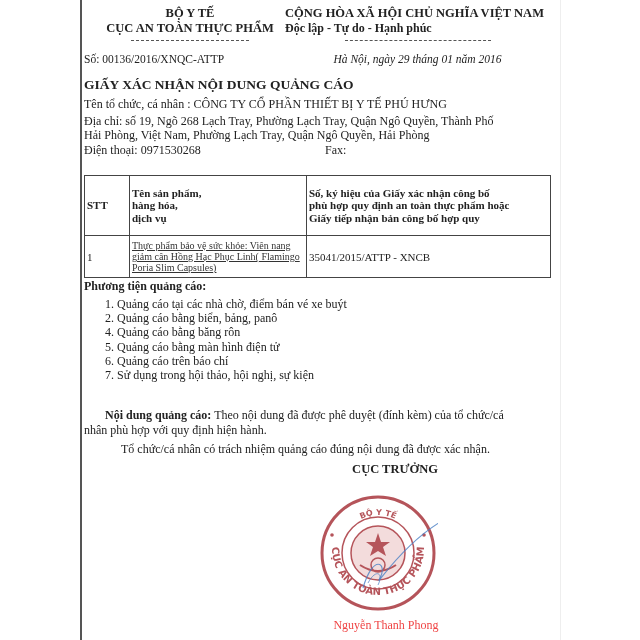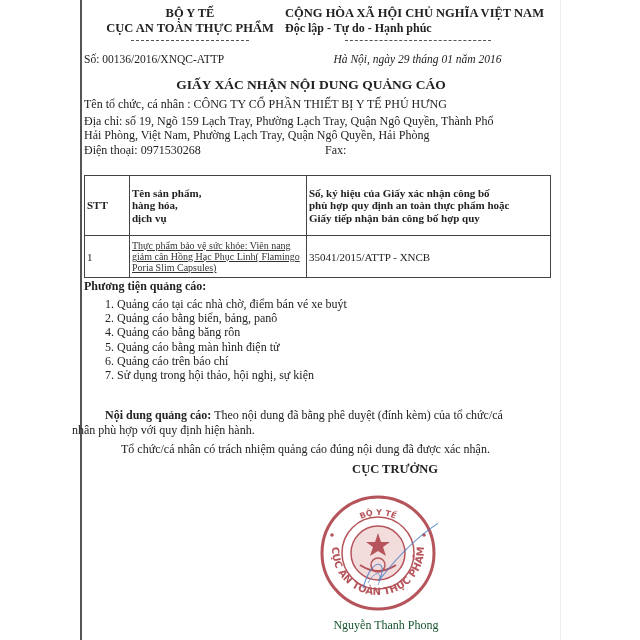--- a/index.html
+++ b/index.html
@@ -7,35 +7,35 @@
          font-family:"Liberation Serif", "DejaVu Serif", serif; color:#222; }
   .page-edge-left { position:absolute; left:80px; top:0; width:2px; height:640px; background:#555; }
   .page-edge-right { position:absolute; left:560px; top:0; width:1px; height:640px; background:#eeeeee; }
   .abs { position:absolute; white-space:nowrap; }
   .hdr-left { left:84px; top:6px; width:212px; text-align:center; font-weight:bold; font-size:12.5px; line-height:15px; }
   .hdr-right { left:285px; top:6px; width:265px; text-align:left; font-weight:bold; font-size:12.5px; line-height:15px; }
   .hdr-right .motto { font-size:12px; }
   .dash { display:block; margin:4px auto 0; border-top:1px dashed #555; height:0; }
   .ref { left:84px; top:53px; width:212px; text-align:left; font-size:11.5px; }
   .date { left:285px; top:53px; width:265px; text-align:center; font-size:11.5px; font-style:italic; }
-  .title { left:78px; top:77px; width:466px; text-align:center; font-weight:bold; font-size:13.5px; }
+  .title { left:84px; top:77px; width:466px; text-align:left; font-weight:bold; font-size:13.5px; }
   .info { left:84px; font-size:12px; line-height:14px; }
   .fax { left:325px; font-size:12px; }
   table.grid { position:absolute; left:84px; top:175px; width:467px; border-collapse:collapse; font-size:11px; }
   table.grid td { border:1.5px solid #444; vertical-align:middle; text-align:left; padding:0 2px; }
   table.grid .th { font-weight:bold; line-height:12.5px; }
   table.grid tr.head { height:60px; }
   table.grid tr.row { height:42px; }
   table.grid td.prod { text-align:left; line-height:11px; font-size:10px; color:#333;text-decoration:underline; }
   .section { left:84px; top:279px; font-weight:bold; font-size:12px; }
   .media-list { position:absolute; left:105px; top:297px; margin:0; padding:0; list-style:none; font-size:12px; line-height:14.2px; }
-  .para { left:72px; font-size:12px; line-height:14px; }
+  .para { left:84px; font-size:12px; line-height:14px; }
   .chief { left:330px; top:462px; width:130px; text-align:center; font-weight:bold; font-size:12.5px; }
   .stamp { position:absolute; left:318px; top:493px; width:120px; height:120px; }
-  .signer { left:316px; top:618px; width:140px; text-align:center; font-size:12px; color:#14532d; }
+  .signer { left:316px; top:618px; width:140px; text-align:center; font-size:12px; color:#ef4444; }
 </style>
 </head>
 <body>
 
 <div class="page-edge-left"></div>
 <div class="page-edge-right"></div>
 
 <div class="abs hdr-left">
   <div>BỘ Y TẾ</div>
   <div>CỤC AN TOÀN THỰC PHẨM</div>
@@ -46,21 +46,21 @@
 <div class="abs hdr-right">
   <div>CỘNG HÒA XÃ HỘI CHỦ NGHĨA VIỆT NAM</div>
   <div class="motto">Độc lập - Tự do - Hạnh phúc</div>
   <span class="dash" style="width:146px"></span>
 </div>
 <div class="abs date">Hà Nội, ngày 29 tháng 01 năm 2016</div>
 
 <div class="abs title">GIẤY XÁC NHẬN NỘI DUNG QUẢNG CÁO</div>
 
 <div class="abs info" style="top:97px">Tên tổ chức, cá nhân : CÔNG TY CỔ PHẦN THIẾT BỊ Y TẾ PHÚ HƯNG</div>
-<div class="abs info" style="top:114px">Địa chỉ: số 19, Ngõ 159 Lạch Tray, Phường Lạch Tray, Quận Ngô Quyền, Thành Phố</div>
+<div class="abs info" style="top:114px">Địa chỉ: số 19, Ngõ 268 Lạch Tray, Phường Lạch Tray, Quận Ngô Quyền, Thành Phố</div>
 <div class="abs info" style="top:128px">Hải Phòng, Việt Nam, Phường Lạch Tray, Quận Ngô Quyền, Hải Phòng</div>
 <div class="abs info" style="top:143px">Điện thoại: 0971530268</div>
 <div class="abs fax" style="top:143px">Fax:</div>
 
 <table class="grid">
   <tbody>
       <tr class="head">
     <td class="th" style="width:40px"><span id="h0">STT</span></td>
     <td class="th" style="width:172px"><span id="h1">Tên sản phẩm,<br>hàng hóa,<br>dịch vụ</span></td>
     <td class="th"><span id="h2">Số, ký hiệu của Giấy xác nhận công bố<br>phù hợp quy định an toàn thực phẩm hoặc<br>Giấy tiếp nhận bản công bố hợp quy</span></td>
@@ -76,21 +76,21 @@
 <div class="abs section">Phương tiện quảng cáo:</div>
 <ul class="media-list">
   <li>1. Quảng cáo tại các nhà chờ, điểm bán vé xe buýt</li>
   <li>2. Quảng cáo bằng biển, bảng, panô</li>
   <li>4. Quảng cáo bằng băng rôn</li>
   <li>5. Quảng cáo bằng màn hình điện tử</li>
   <li>6. Quảng cáo trên báo chí</li>
   <li>7. Sử dụng trong hội thảo, hội nghị, sự kiện</li>
 </ul>
 
-<div class="abs para" style="top:408px; left:105px"><b>Nội dung quảng cáo:</b><span> Theo nội dung đã bằng phê duyệt (đính kèm) của tổ chức/cá</span></div>
+<div class="abs para" style="top:408px; left:105px"><b>Nội dung quảng cáo:</b><span> Theo nội dung đã được phê duyệt (đính kèm) của tổ chức/cá</span></div>
 <div class="abs para" style="top:423px">nhân phù hợp với quy định hiện hành.</div>
 <div class="abs para" style="top:442px; left:121px">Tổ chức/cá nhân có trách nhiệm quảng cáo đúng nội dung đã được xác nhận.</div>
 
 <div class="abs chief">CỤC TRƯỞNG</div>
 
 <svg class="stamp" viewBox="0 0 120 120">
   <defs>
     <path id="ringTop" d="M 22 60 A 38 38 0 0 1 98 60"></path>
     <path id="ringBot" d="M 14 56 A 46 46 0 0 0 106 56"></path>
   </defs>

